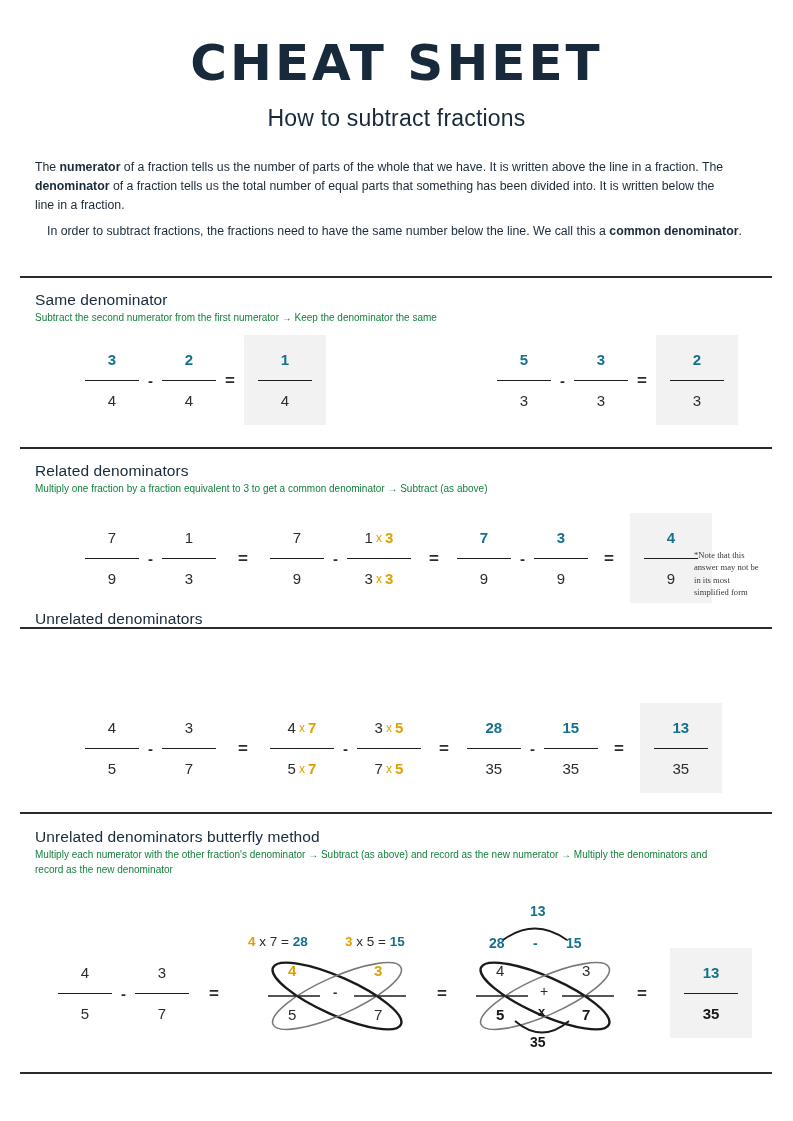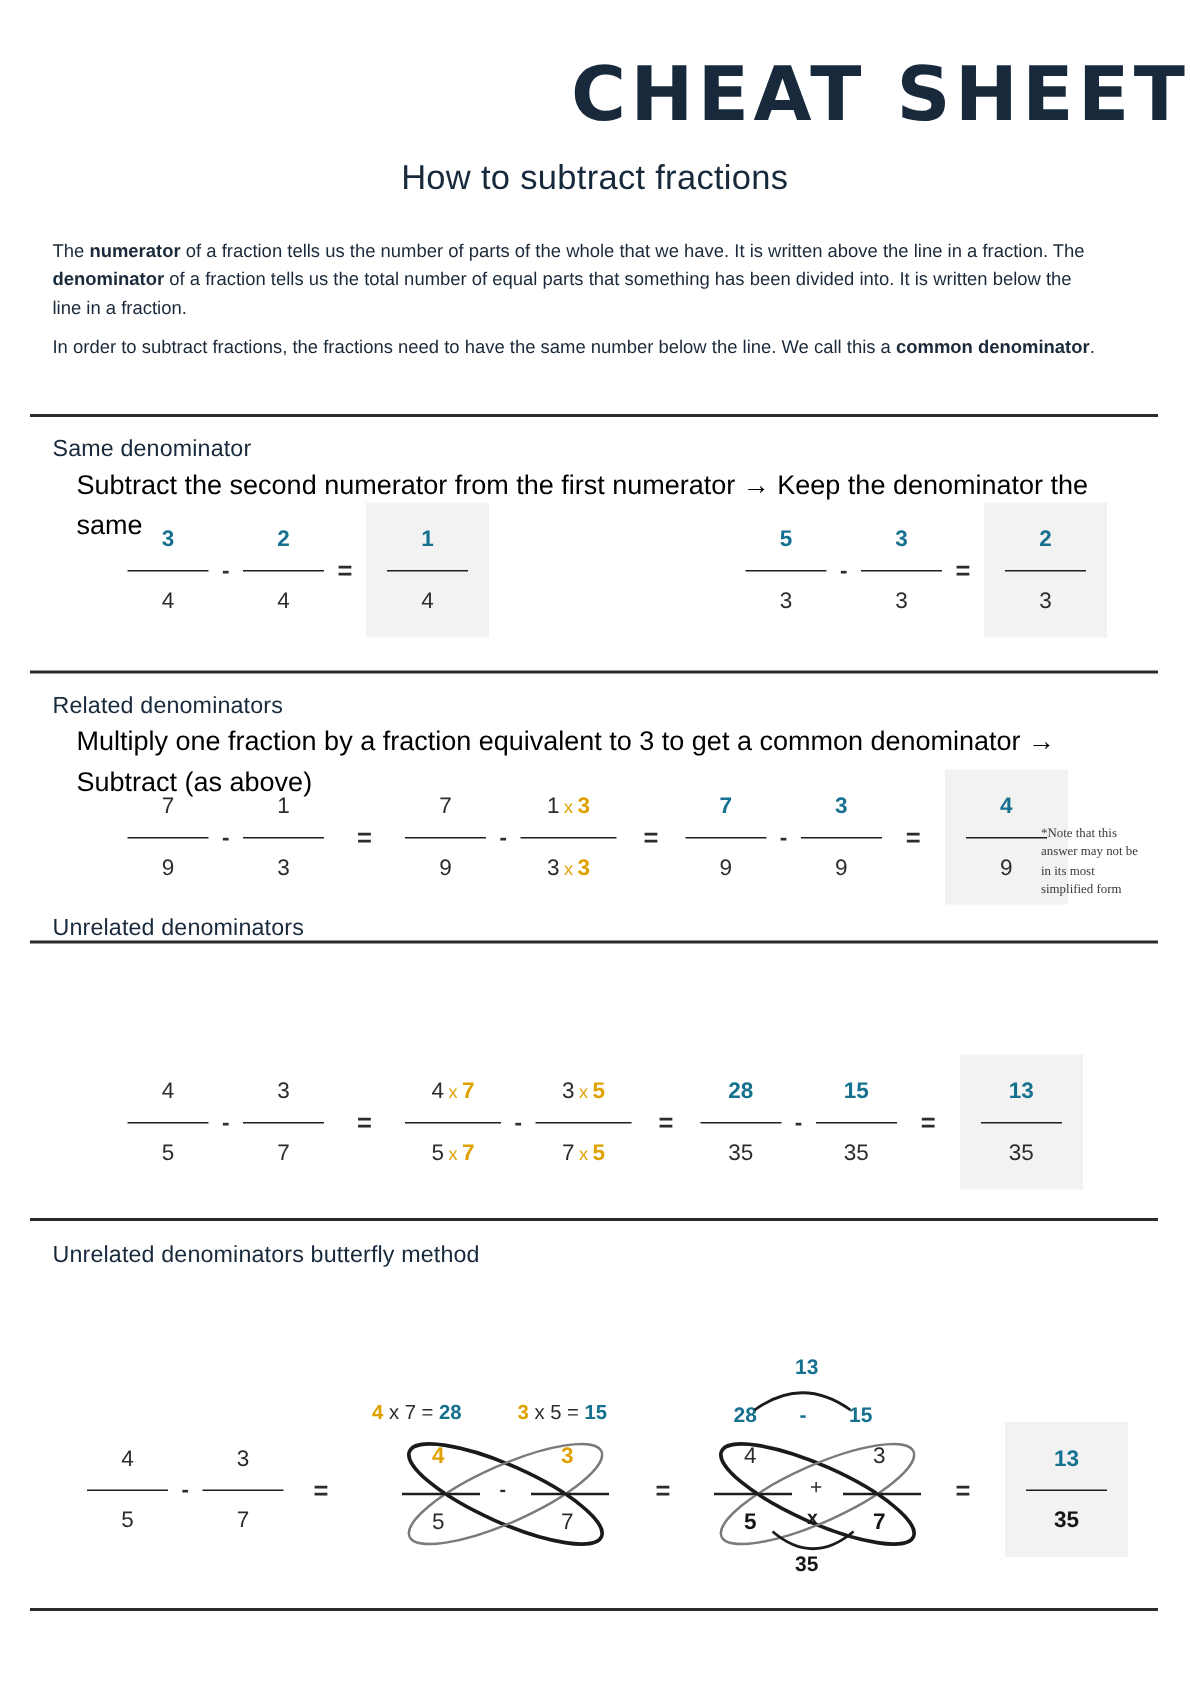--- a/index.html
+++ b/index.html
@@ -20,21 +20,21 @@
     position: absolute;
     inset: 0;
   }
 
   
   .title {
     position: absolute;
     top: 38px;
     left: 0;
     width: 793px;
-    text-align: right;
+    text-align: center;
     font-family: "DejaVu Sans", sans-serif;
     font-size: 50px;
     font-weight: bold;
     letter-spacing: 3px;
     color: #17293b;
     line-height: 1;
   }
   .subtitle {
     position: absolute;
     top: 105px;
@@ -50,21 +50,21 @@
   
   .intro {
     position: absolute;
     left: 35px;
     width: 700px;
     font-size: 12.3px;
     line-height: 1.55;
     color: #1b2a3a;
   }
   .intro-1 { top: 158px; }
-  .intro-2 { top: 222px; }
+  .intro-2 { top: 222px; margin-left: 12px; }
   .intro b { font-weight: bold; }
 
   
   .divider {
     position: absolute;
     left: 20px;
     width: 752px;
     height: 0;
     border-top: 2.2px solid #2b2b2b;
   }
@@ -75,24 +75,23 @@
     left: 35px;
     font-size: 15.5px;
     font-weight: 400;
     color: #17293b;
     letter-spacing: 0.1px;
   }
   .sec-sub {
     position: absolute;
     left: 35px;
     width: 690px;
-    font-size: 18px;
+    font-size: 10px;
     line-height: 1.5;
-    color: #000000;
-    margin-left: 16px;
+    color: #15803d;
   }
 
   
   .eq {
     position: absolute;
     display: flex;
     align-items: center;
     height: 90px;
   }
   .frac {
@@ -394,20 +393,21 @@
       <div class="num">
           <span class="teal">13</span>
         </div>
       <div class="bar"></div>
       <div class="den">35</div>
     </div>
   </div>
 
   <div class="divider" style="top:812px"></div>
   <div class="sec-title" style="top:828px">Unrelated denominators butterfly method</div>
+  <div class="sec-sub" style="top:847px">Multiply each numerator with the other fraction's denominator → Subtract (as above) and record as the new numerator → Multiply the denominators and record as the new denominator</div>
 
   <div class="eq" style="left:58px; top:948px">
     <div class="frac">
       <div class="num">4</div>
       <div class="bar"></div>
       <div class="den">5</div>
     </div>
     <div class="op minus">-</div>
     <div class="frac">
       <div class="num">3</div>

